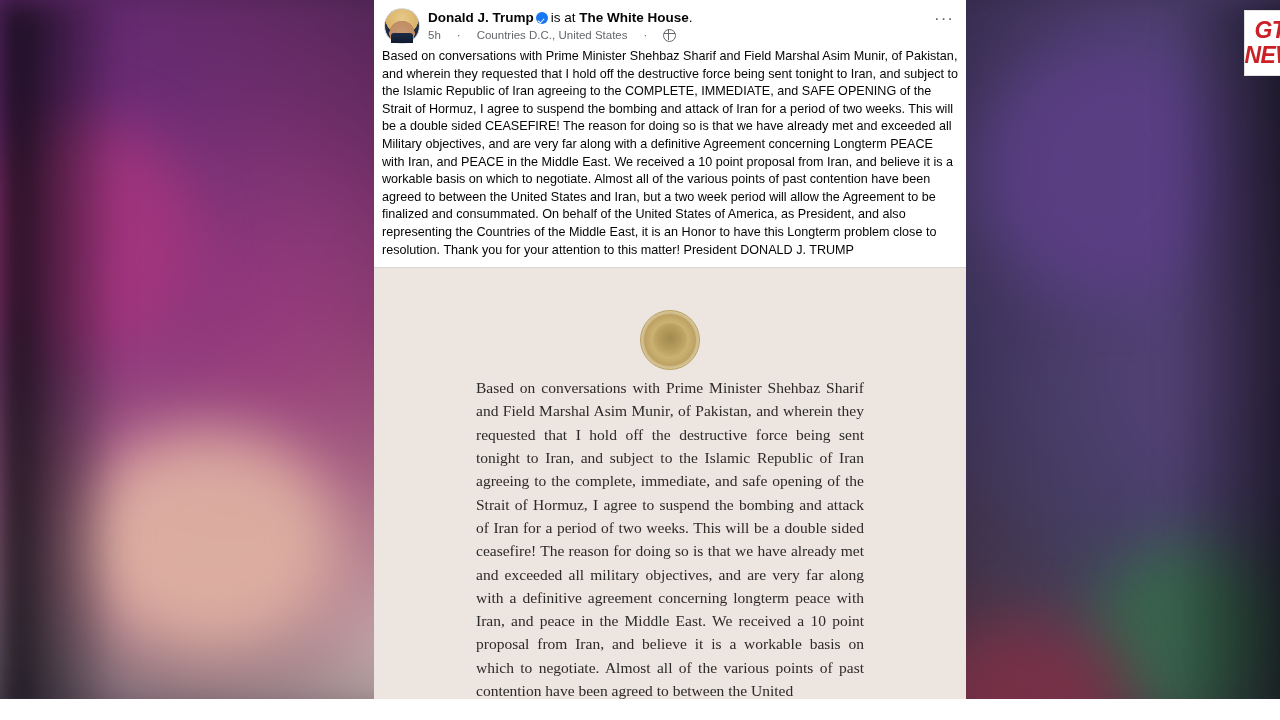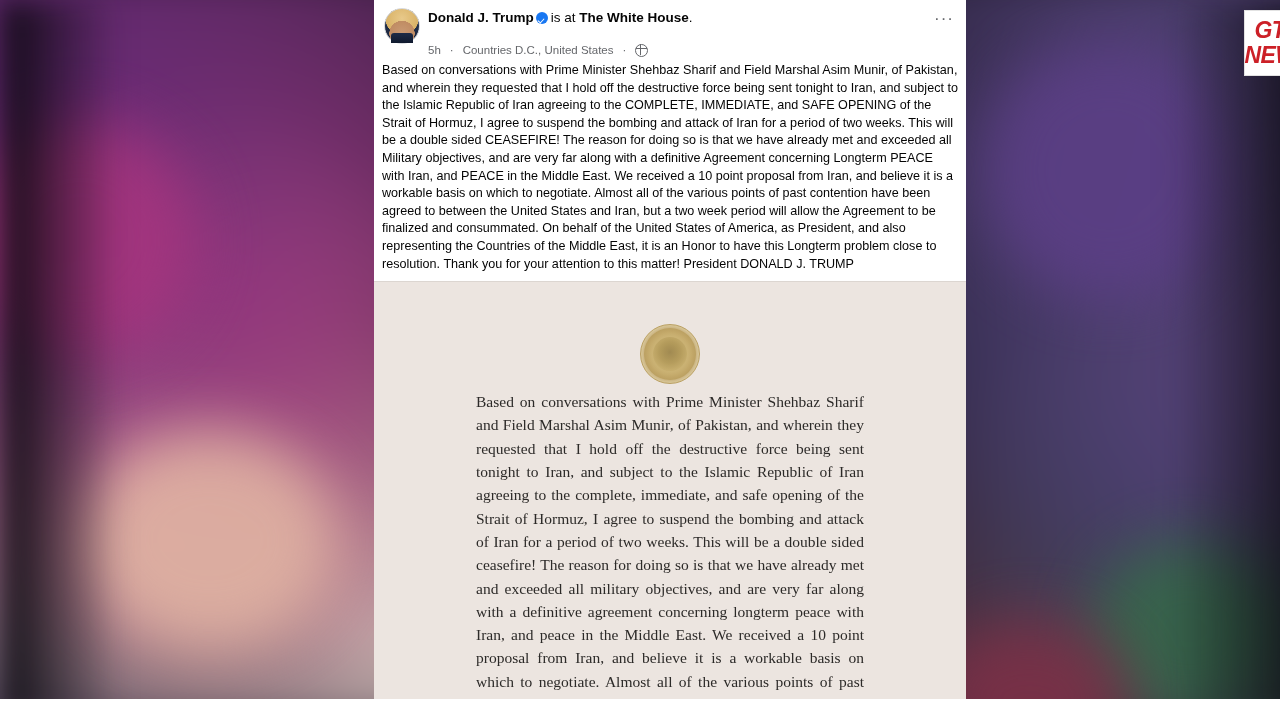--- a/index.html
+++ b/index.html
@@ -121,24 +121,24 @@
     width: 3px; height: 5px;
     border: solid #fff;
     border-width: 0 1.6px 1.6px 0;
     transform: rotate(42deg);
   }
   .place { font-weight: bold; color: #050505; }
   .sub-line {
     font-size: 11.5px;
     color: #65676b;
     line-height: 16px;
-    margin-top: 16px;
+    margin-top: 1px;
     display: flex;
     align-items: center;
-    gap: 9px;
+    gap: 16px;
   }
   .dot-sep { color: #65676b; }
   .globe-icon {
     display: inline-block;
     width: 11px; height: 11px;
     border-radius: 50%;
     border: 1.2px solid #65676b;
     position: relative;
   }
   .globe-icon::before {

